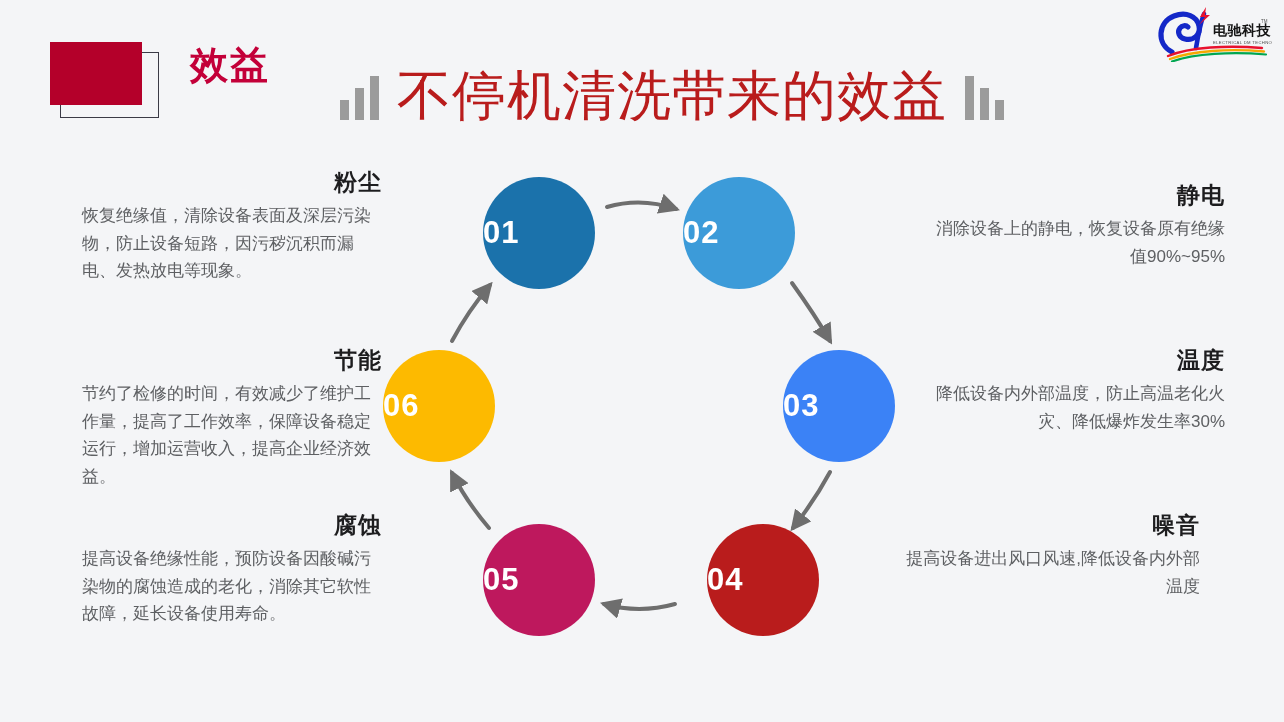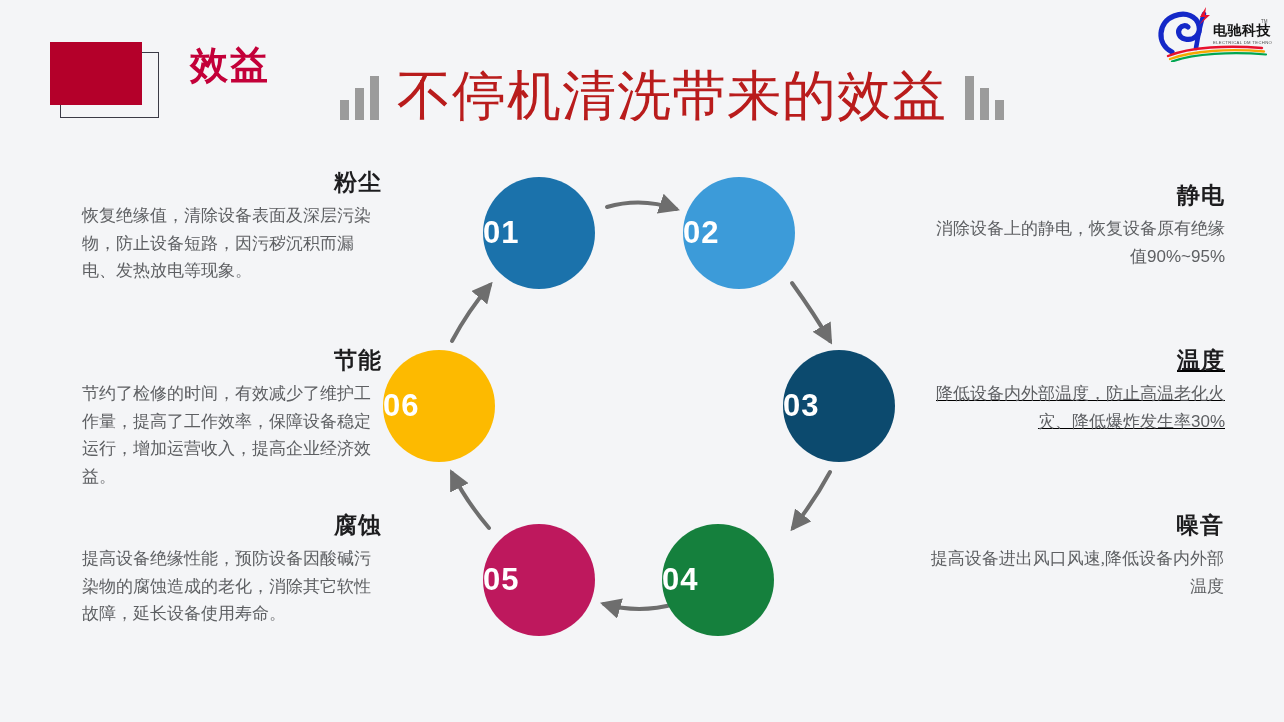--- a/index.html
+++ b/index.html
@@ -205,24 +205,24 @@
       <path d="M452 341 Q468 311 490 285"></path>
     </g>
   </svg>
 
   <div class="circle" style="left:483px; top:177px; width:112px; height:112px; background:#1b72ab;">
     <span>01</span>
   </div>
   <div class="circle" style="left:683px; top:177px; width:112px; height:112px; background:#3c9bd9;">
     <span>02</span>
   </div>
-  <div class="circle" style="left:783px; top:350px; width:112px; height:112px; background:#0c4a6e;">
+  <div class="circle" style="left:783px; top:350px; width:112px; height:112px; background:#3b82f6;">
     <span>03</span>
   </div>
-  <div class="circle" style="left:662px; top:524px; width:112px; height:112px; background:#15803d;">
+  <div class="circle" style="left:707px; top:524px; width:112px; height:112px; background:#b91c1c;">
     <span>04</span>
   </div>
   <div class="circle" style="left:483px; top:524px; width:112px; height:112px; background:#be185d;">
     <span>05</span>
   </div>
   <div class="circle" style="left:383px; top:350px; width:112px; height:112px; background:#fdba00;">
     <span>06</span>
   </div>
 
   <div class="block left" style="left:82px; top:170px;">
@@ -238,23 +238,23 @@
   <div class="block left" style="left:82px; top:513px;">
     <h3>腐蚀</h3>
     <p>提高设备绝缘性能，预防设备因酸碱污染物的腐蚀造成的老化，消除其它软性故障，延长设备使用寿命。</p>
   </div>
 
   <div class="block right" style="left:925px; top:183px;">
     <h3>静电</h3>
     <p>消除设备上的静电，恢复设备原有绝缘值90%~95%</p>
   </div>
 
-  <div class="block right" style="left:925px; top:348px;text-decoration:underline;">
+  <div class="block right" style="left:925px; top:348px;">
     <h3>温度</h3>
     <p>降低设备内外部温度，防止高温老化火灾、降低爆炸发生率30%</p>
   </div>
 
-  <div class="block right" style="left:924px; top:513px;font-family:Liberation Serif, serif;">
+  <div class="block right" style="left:900px; top:513px;">
     <h3>噪音</h3>
     <p>提高设备进出风口风速,降低设备内外部温度</p>
   </div>
 
 </div>
 
 </body></html>

